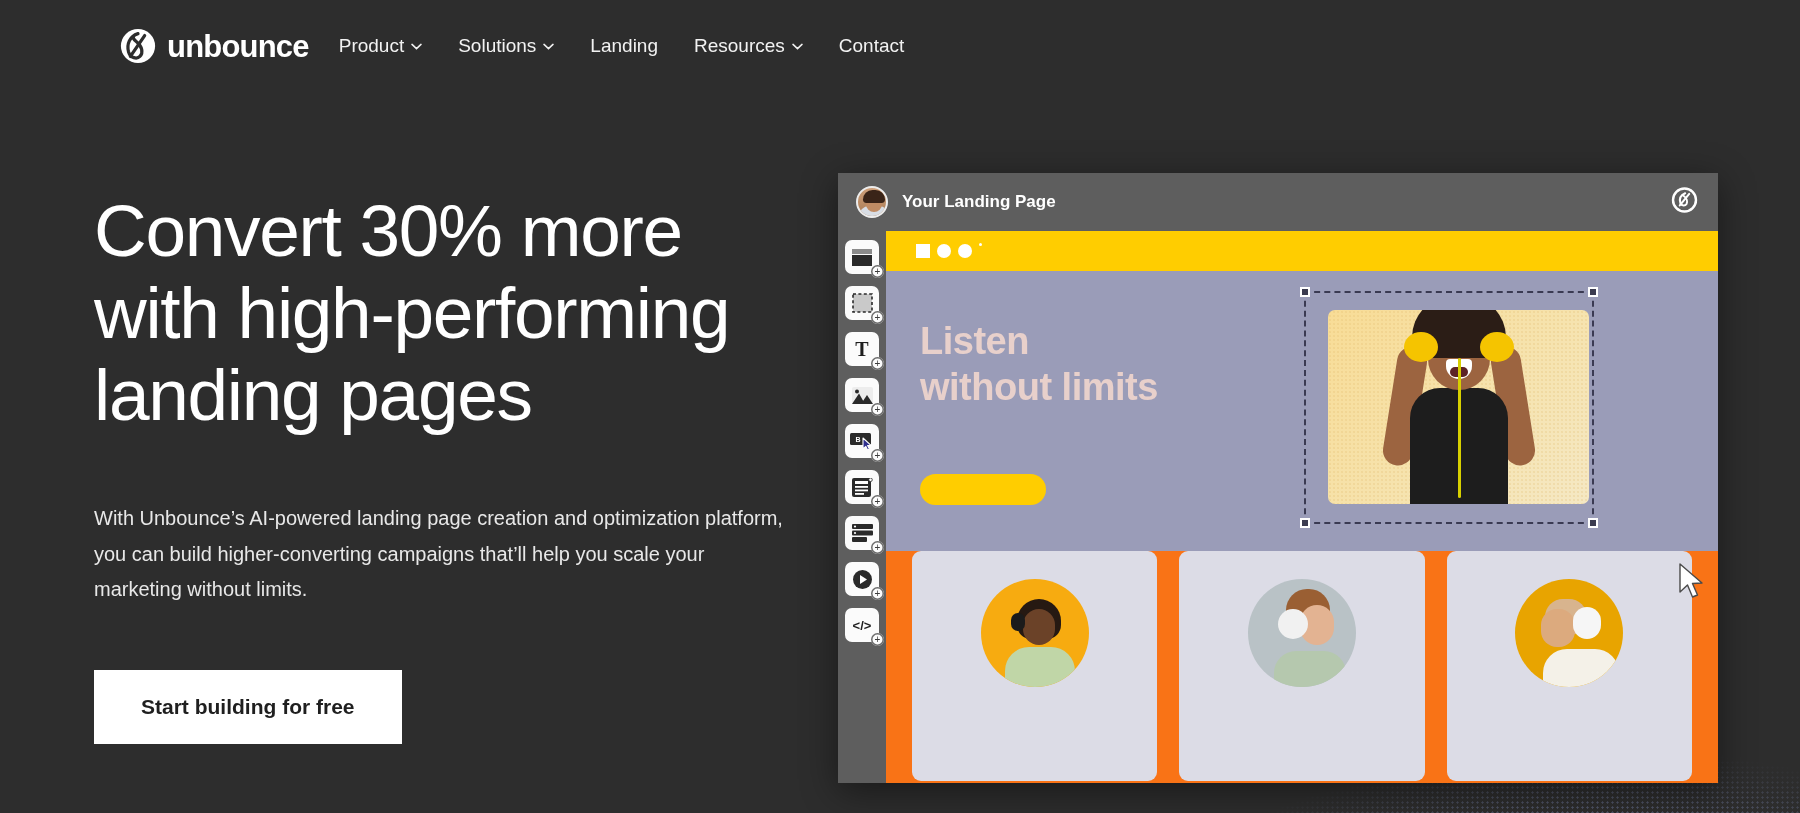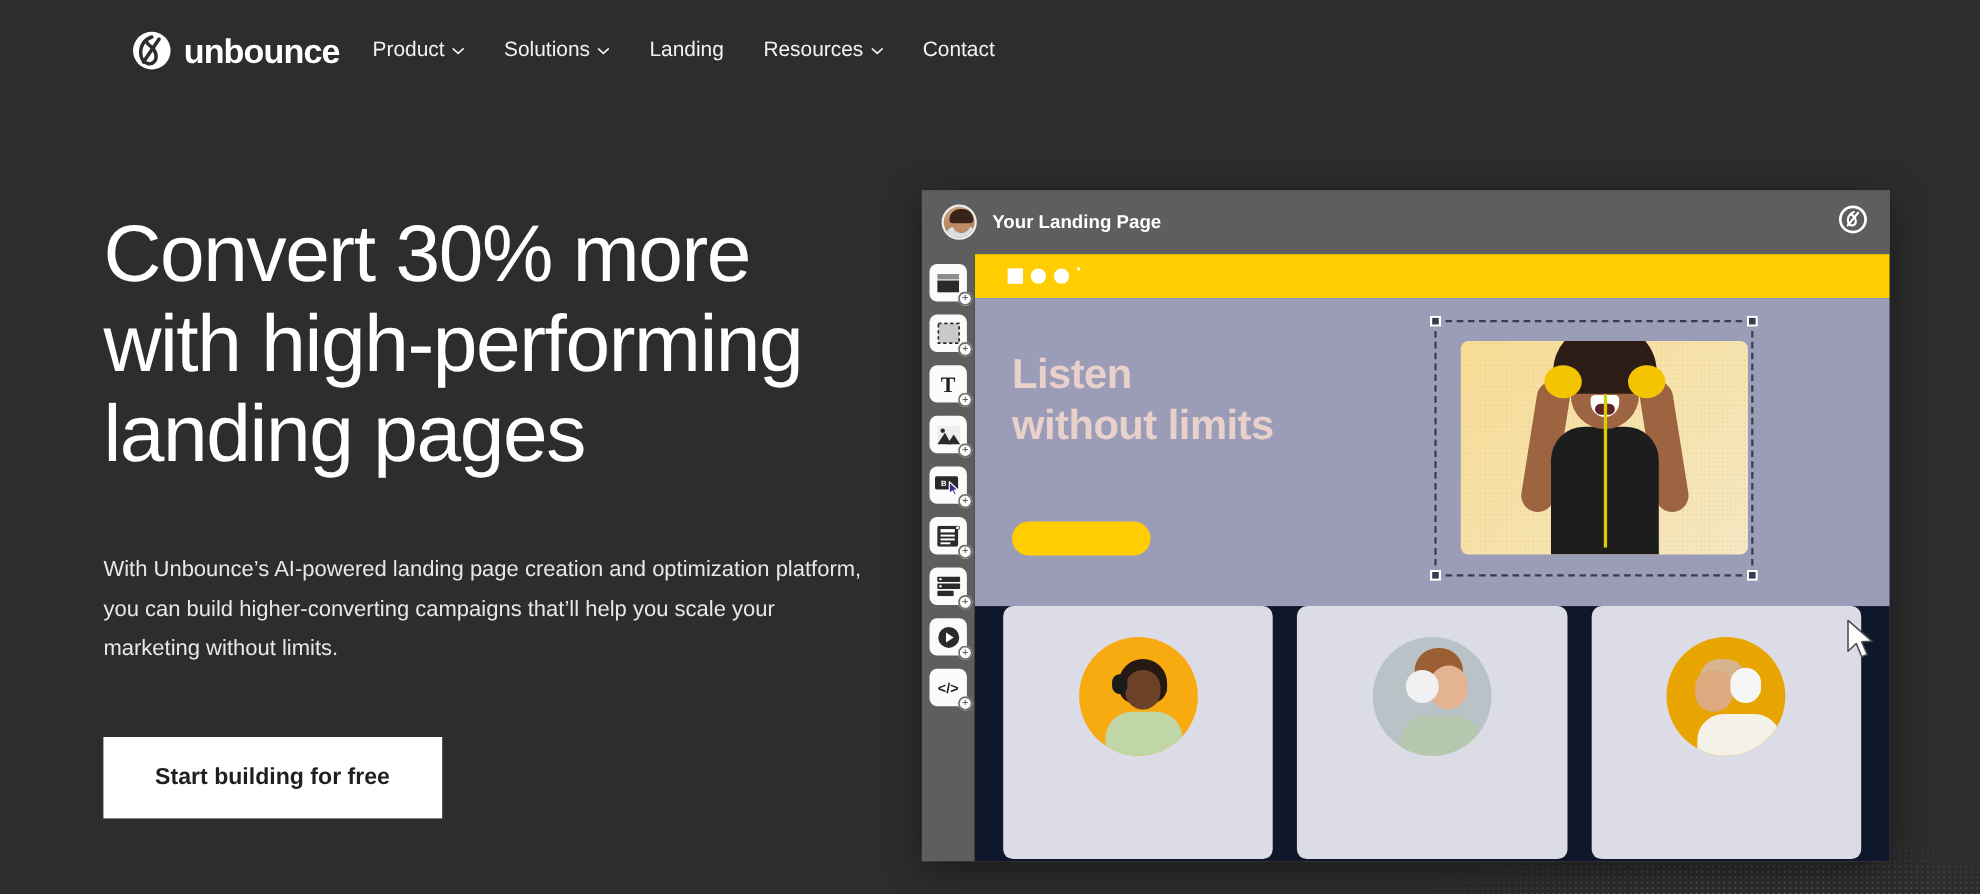--- a/index.html
+++ b/index.html
@@ -195,21 +195,21 @@
     background: #fbfbfb;
     box-shadow: inset 0 0 0 1.5px #6b6b6b;
   }
   .tool .plusmark {
     position: absolute; right: -5px; bottom: -4px;
     width: 13px; height: 13px; z-index: 2;
     display:flex; align-items:center; justify-content:center;
     font-size: 10px; color:#3c3c3c; line-height:1;
   }
   .canvas {
-    flex: 1; background: #0f172a; position: relative; overflow: hidden;
+    flex: 1; background: #f97316; position: relative; overflow: hidden;
   }
   .yellow-bar {
     height: 40px; background: #ffcd00;
     display: flex; align-items: center; padding-left: 30px; gap: 7px;
   }
   .yb-sq { width: 14px; height: 14px; background: #fff; }
   .yb-ci { width: 14px; height: 14px; background: #fff; border-radius: 50%; }
   .yb-dot { width: 3px; height: 3px; background: #fff; border-radius: 50%; align-self:flex-start; margin-top:12px; }
   .hero-section {
     background: #9a9cb8; height: 280px; position: relative;

